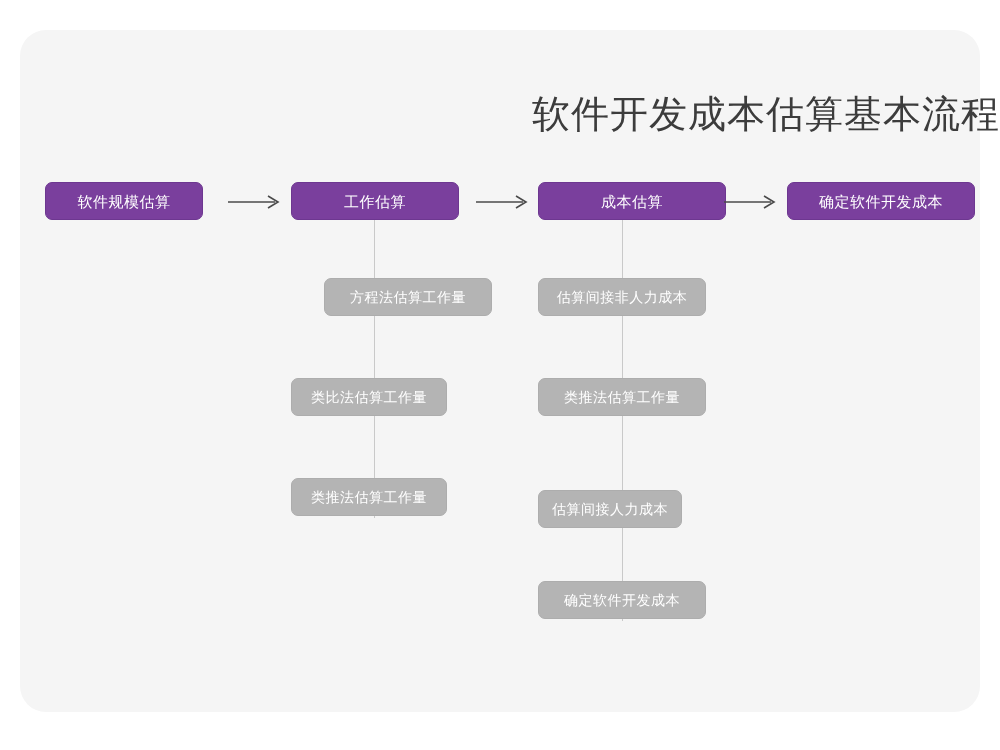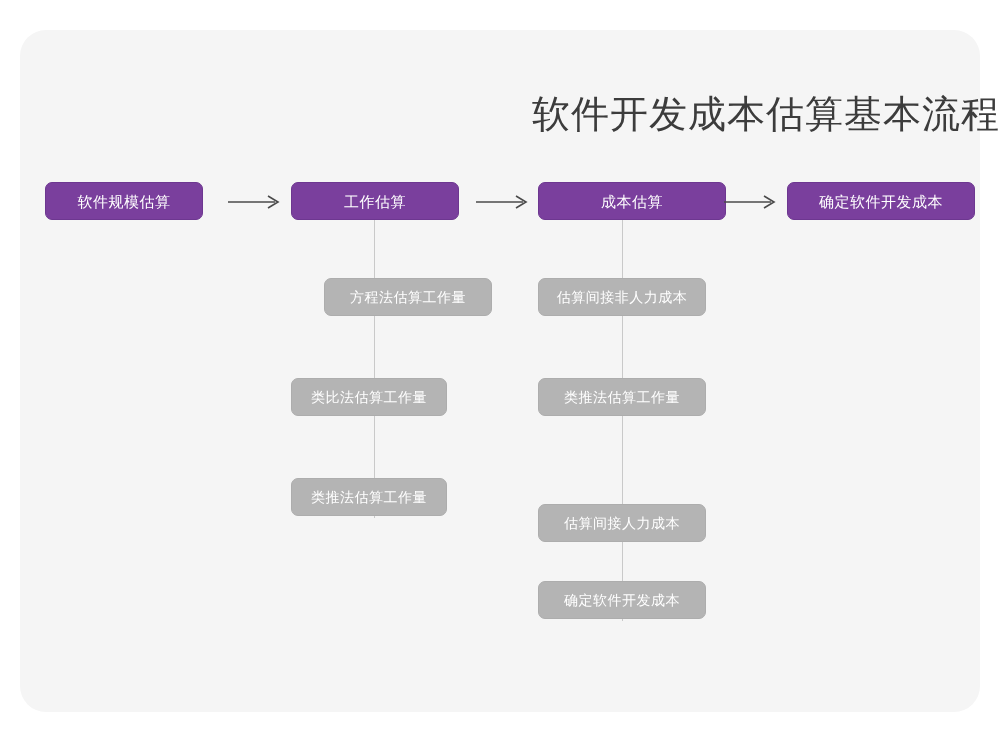--- a/index.html
+++ b/index.html
@@ -141,21 +141,21 @@
   </div>
 
   <div class="node secondary" style="left:538px; top:278px; width:168px;">
     <span>估算间接非人力成本</span>
   </div>
 
   <div class="node secondary" style="left:538px; top:378px; width:168px;">
     <span>类推法估算工作量</span>
   </div>
 
-  <div class="node secondary" style="left:538px; top:504px; width:168px;">
+  <div class="node secondary" style="left:538px; top:490px; width:144px;">
     <span>估算间接人力成本</span>
   </div>
 
   <div class="node secondary" style="left:538px; top:581px; width:168px;">
     <span>确定软件开发成本</span>
   </div>
 
 </div>
 
 </body></html>

